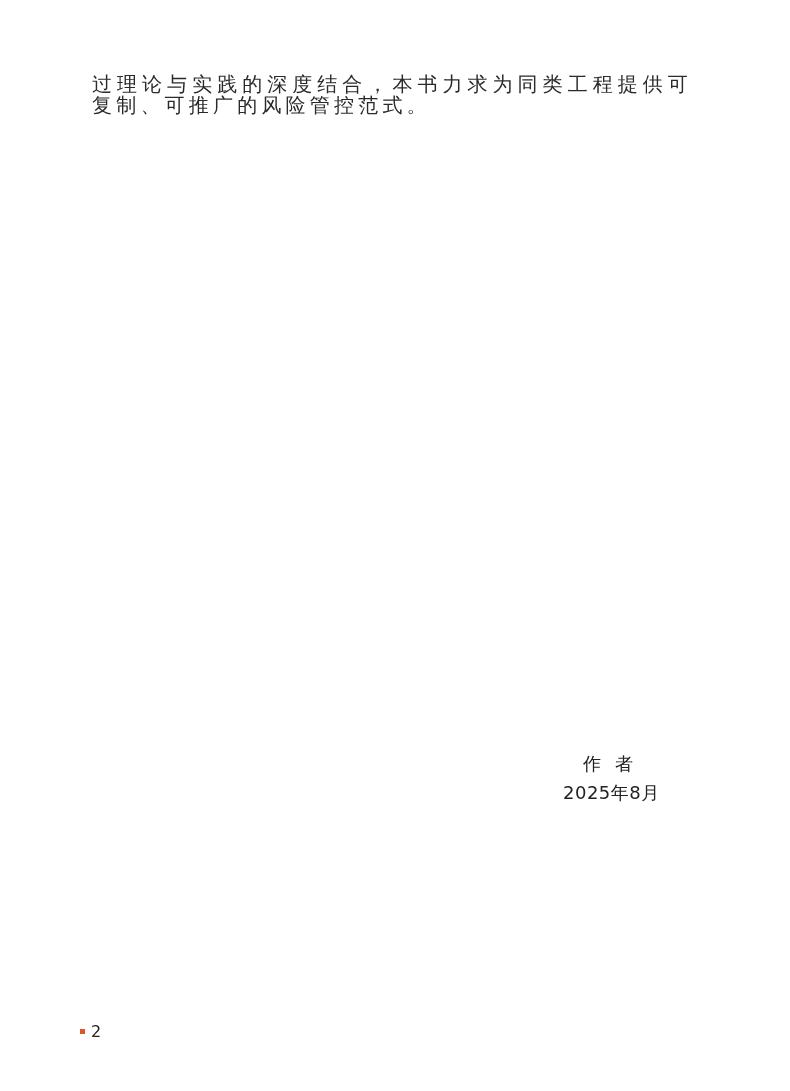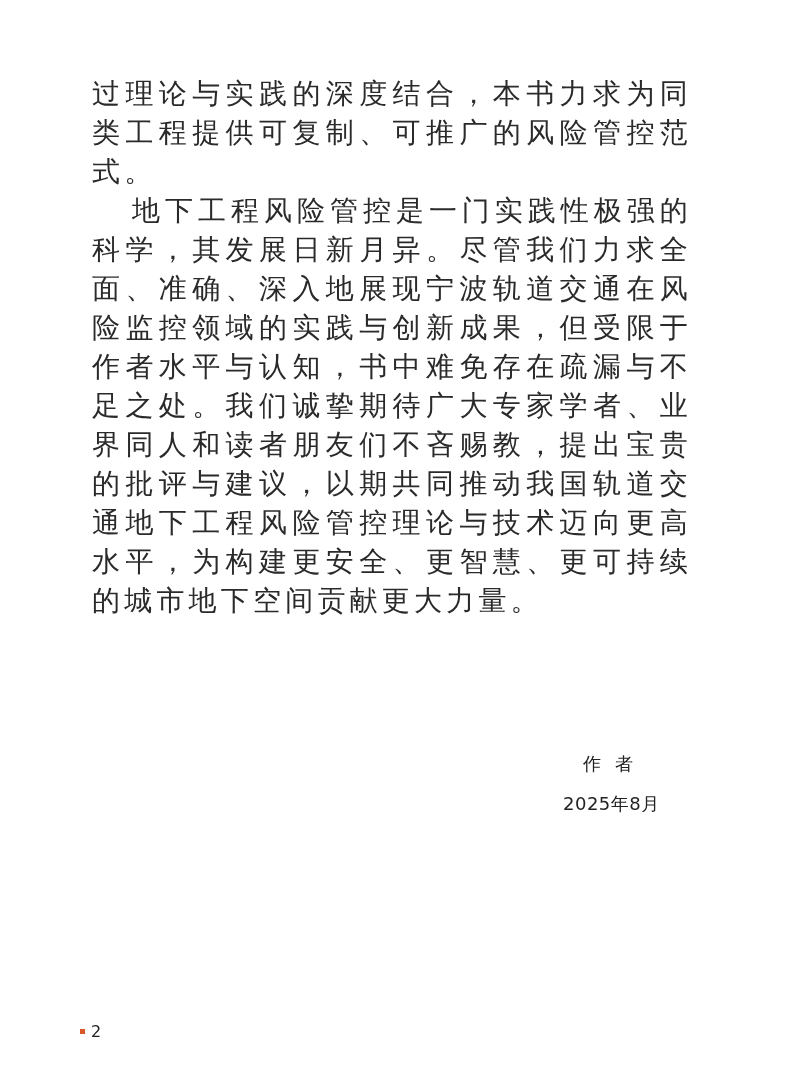--- a/index.html
+++ b/index.html
@@ -4,58 +4,57 @@
 <style>
   html, body { margin: 0; padding: 0; background: #ffffff; }
   body { width: 790px; height: 1091px; position: relative; overflow: hidden; }
   .page { position: absolute; left: 0; top: 0; width: 790px; height: 1091px; background: #ffffff; }
   .body-text {
     position: absolute;
     left: 92px;
     top: 74px;
     width: 600px;
     font-family: "DejaVu Serif", "Liberation Serif", serif;
-    font-size: 28px;
-    line-height: 39px;
+    font-size: 20px;
+    line-height: 21px;
     color: #2a2a2a;
     letter-spacing: 4.2px;
   }
   .body-text p {
     margin: 0;
     text-indent: 40px;
     text-align: justify;
     text-align-last: left;
   }
   .body-text p.cont { text-indent: 0; }
   .signature {
     position: absolute;
     left: 560px;
     top: 748px;
     width: 100px;
     font-family: "DejaVu Sans", "Liberation Sans", sans-serif;
     color: #222;
     font-size: 18px;
   }
   .sig-author { position: absolute; left: 23px; top: 4px; letter-spacing: 14px; }
-  .sig-date { position: absolute; left: 3px; top: 44px; letter-spacing: 0.5px; }
+  .sig-date { position: absolute; left: 3px; top: 33px; letter-spacing: 0.5px; }
   .footer {
     position: absolute; left: 80px; top: 1022px;
     display: flex; align-items: center; gap: 6px;
     font-family: "DejaVu Sans", "Liberation Sans", sans-serif;
     font-size: 16px; color: #222;
   }
   .page-marker { width: 5px; height: 5px; display: inline-block; }
 </style>
 </head>
 <body>
 
 <div class="page">
   <div class="body-text">
     <p class="cont">过理论与实践的深度结合，本书力求为同类工程提供可复制、可推广的风险管控范式。</p>
-    <p>地下工程风险管控是一门实践性极强的科学，其发展日新月异。尽管我们力求全面、准确、深入地展现宁波轨道交通在风险监控领域的实践与创新成果，但受限于作者水平与认知，书中难免存在疏漏与不足之处。我们诚挚期待广大专家学者、业界同人和读者朋友们不吝赐教，提出宝贵的批评与建议，以期共同推动我国轨道交通地下工程风险管控理论与技术迈向更高水平，为构建更安全、更智慧、更可持续的城市地下空间贡献更大力量。</p>
   </div>
 
   <div class="signature">
     <div class="sig-author">作者</div>
     <div class="sig-date">2025年8月</div>
   </div>
 
   <div class="footer">
     <span class="page-marker" style="background: rgb(217, 88, 43);"></span>
     <span>2</span>

